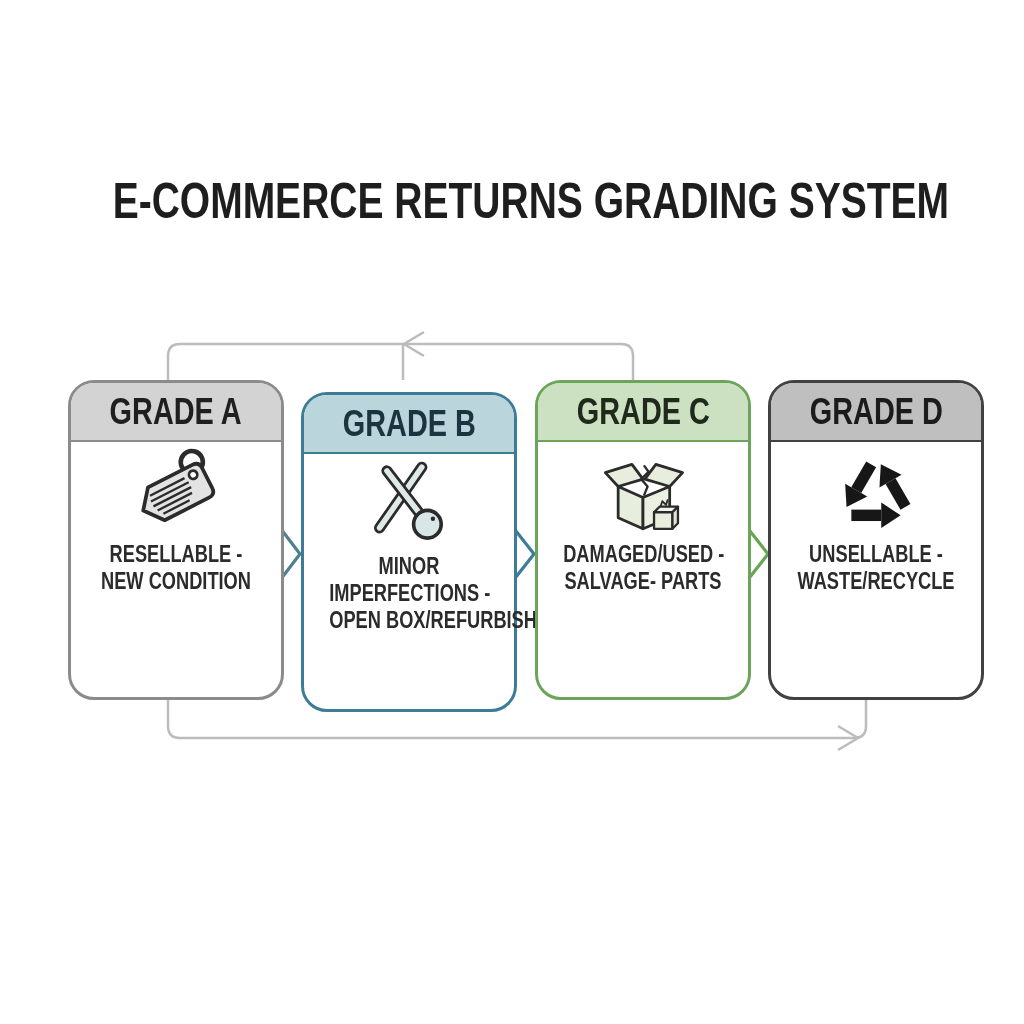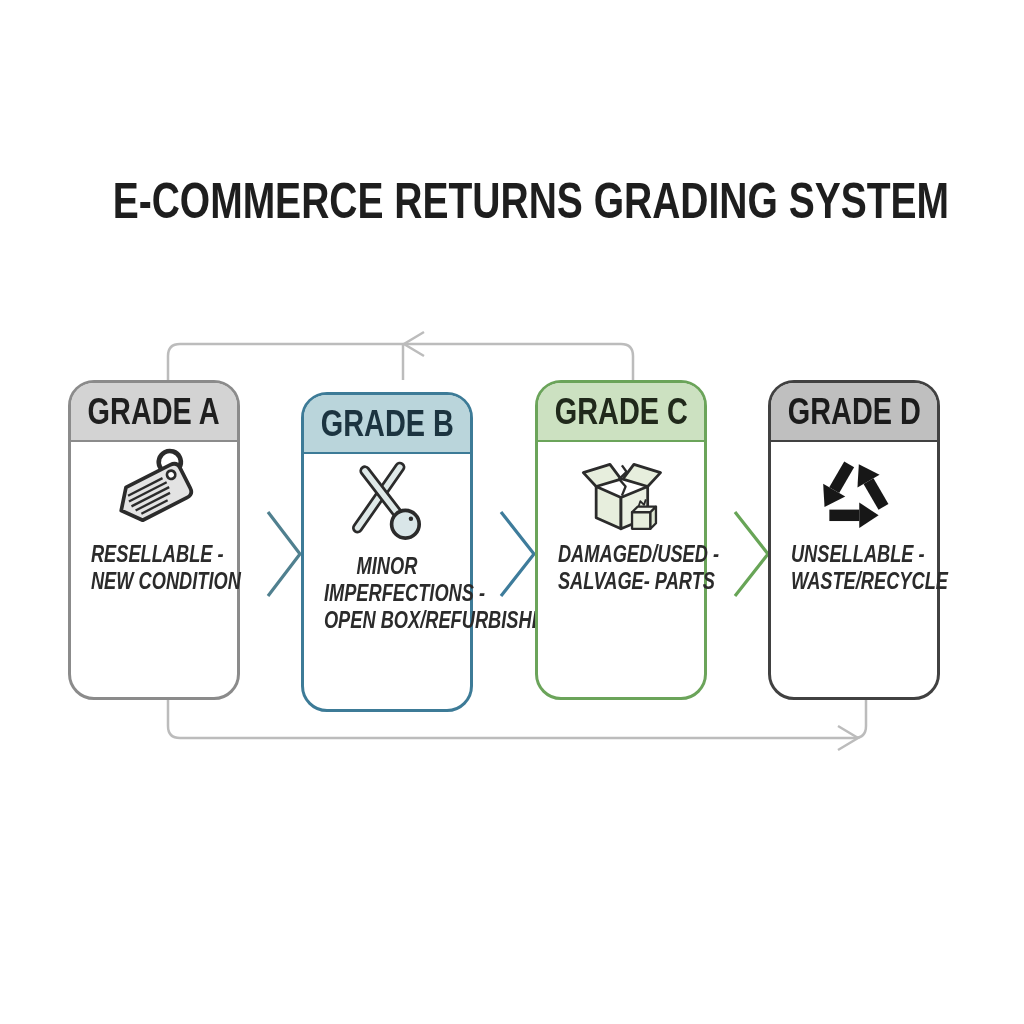--- a/index.html
+++ b/index.html
@@ -9,39 +9,39 @@
   .main-title {
     position:absolute; top:172px; left:0; width:1024px;
     text-align:center; font-size:50px; font-weight:700; color:#1e1e1e;
     letter-spacing:0px; white-space:nowrap;
     transform:scaleX(0.78); transform-origin:50% 50%;
   }
 
   .overlay { position:absolute; top:0; left:0; pointer-events:none; }
 
   .card {
-    position:absolute; top:380px; width:172px; height:320px;
+    position:absolute; top:380px; width:216px; height:320px;
     box-sizing:border-box; background:#ffffff;
     border:3px solid var(--border); border-radius:26px;
   }
   .card-header {
     height:57px; background:var(--header);
     border-bottom:2px solid var(--border);
     border-radius:22px 22px 0 0;
     display:flex; align-items:center; justify-content:center;
   }
   .card-title {
     font-size:37px; font-weight:700; color:var(--title-color);
     white-space:nowrap; transform:scaleX(0.78); transform-origin:50% 50%;
   }
   .card-icon {
     height:92px; display:flex; align-items:center; justify-content:center;
     padding-top:4px;
   }
-  .card-lines { margin-top:2px; text-align:center;font-style:italic; }
+  .card-lines { margin-top:2px; text-align:center; }
   .line {
     font-size:24px; font-weight:700; color:#2b2b2b; line-height:27px;
     white-space:nowrap; text-align:center;
     transform:scaleX(0.76); transform-origin:50% 50%;
   }
 </style>
 </head>
 <body>
 
 <div class="page">

